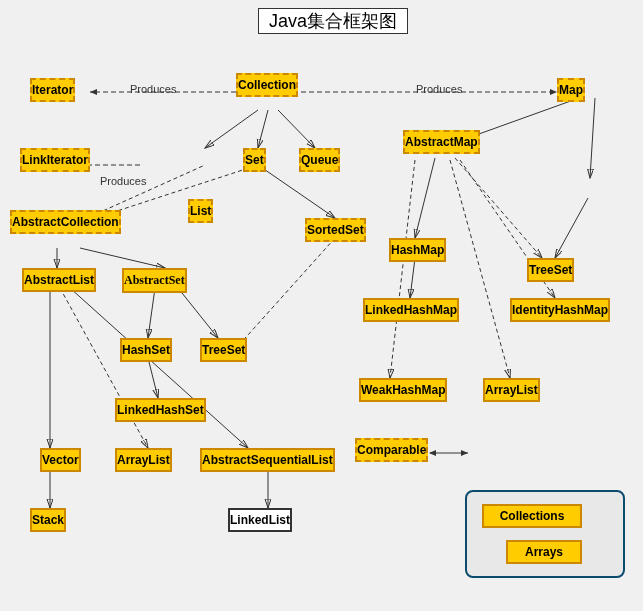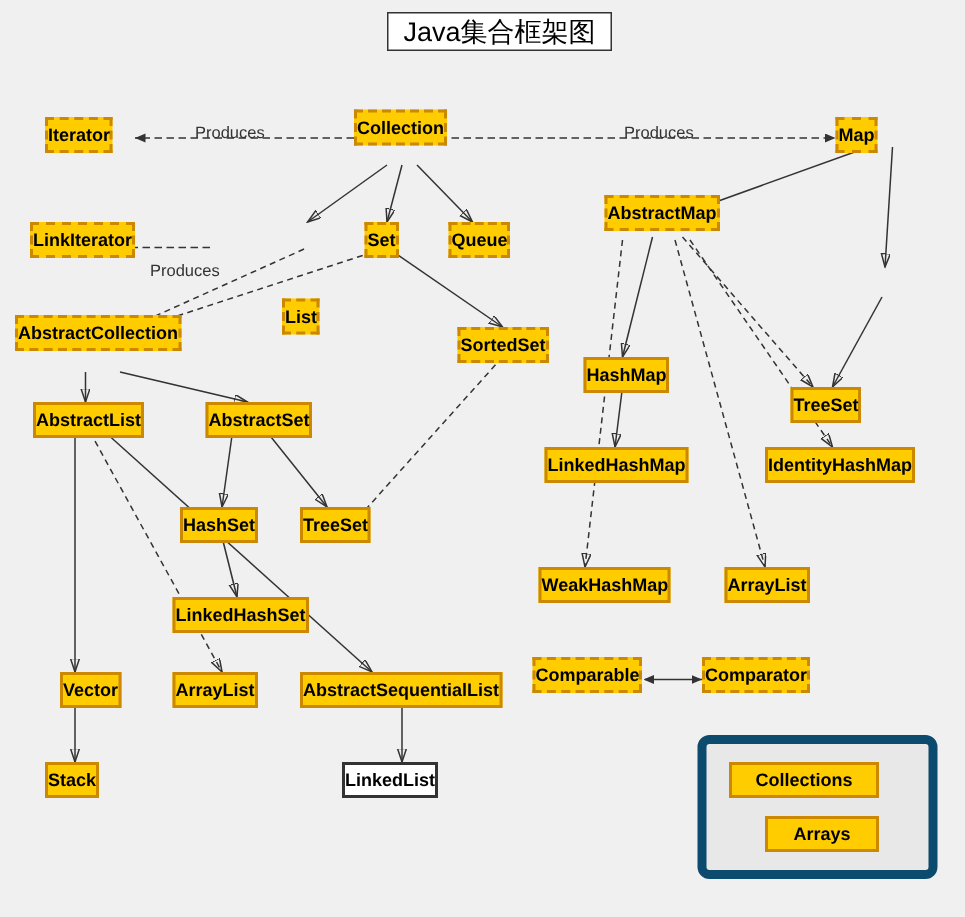--- a/index.html
+++ b/index.html
@@ -31,21 +31,21 @@
     .node.dashed {
       border-style: dashed;
       border-color: #cc8800;
     }
     .node.white {
       background: #ffffff;
       border: 2px solid #333;
     }
     .legend-box {
       position: absolute;
-      border: 6px solid #0c4a6e;
+      border: 2px solid #0c4a6e;
       border-radius: 8px;
       background: #e8e8e8;
       padding: 10px;
     }
     svg.arrows {
       position: absolute;
       top: 0; left: 0;
       width: 643px;
       height: 611px;
       pointer-events: none;
@@ -179,21 +179,21 @@
   </div>
   <div class="node dashed" style="left:10px; top:210px;">
     <span>AbstractCollection</span>
   </div>
   <div class="node dashed" style="left:305px; top:218px;">
     <span>SortedSet</span>
   </div>
   <div class="node" style="left:22px; top:268px;">
     <span>AbstractList</span>
   </div>
-  <div class="node" style="left:137px; top:268px;">
+  <div class="node" style="left:122px; top:268px;font-family:Liberation Serif, serif;">
     <span>AbstractSet</span>
   </div>
   <div class="node" style="left:389px; top:238px;">
     <span>HashMap</span>
   </div>
   <div class="node" style="left:527px; top:258px;">
     <span>TreeSet</span>
   </div>
   <div class="node" style="left:510px; top:298px;text-align:center;">
     <span>IdentityHashMap</span>
@@ -220,23 +220,20 @@
     <span>AbstractSequentialList</span>
   </div>
   <div class="node" style="left:359px; top:378px;">
     <span>WeakHashMap</span>
   </div>
   <div class="node" style="left:483px; top:378px;">
     <span>ArrayList</span>
   </div>
   <div class="node dashed" style="left:355px; top:438px;">
     <span>Comparable</span>
-  </div>
-  <div class="node dashed" style="left:468px; top:438px;">
-    <span>Comparator</span>
   </div>
   <div class="node" style="left:30px; top:508px;">
     <span>Stack</span>
   </div>
   <div class="node white" style="left:228px; top:508px;">
     <span>LinkedList</span>
   </div>
 
   <div class="legend-box" style="left:465px; top:490px; width:160px; padding:12px 15px;">
     <div class="node" style="position:relative; left:auto; top:auto; margin-bottom:8px; display:inline-block; width:100px;">

